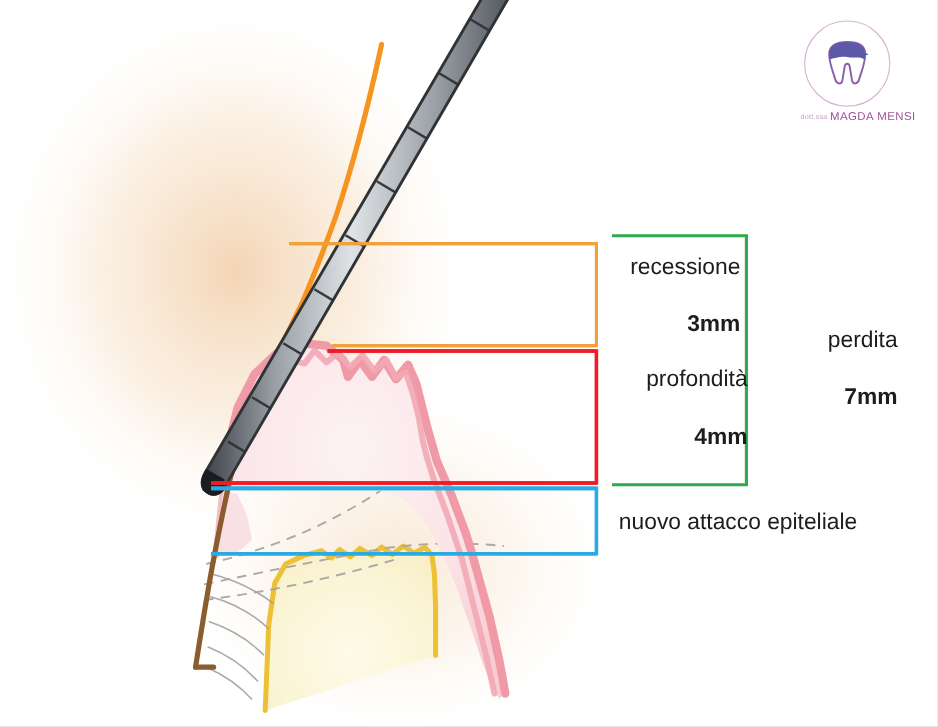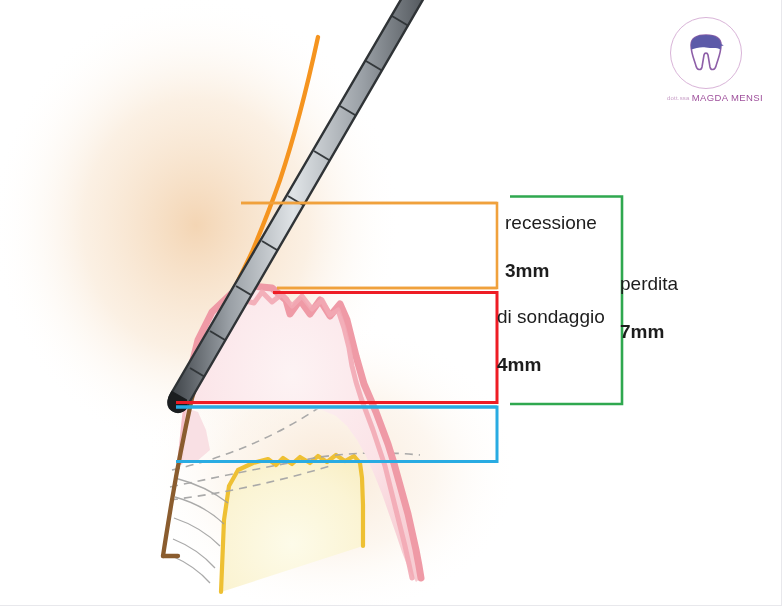--- a/index.html
+++ b/index.html
@@ -23,21 +23,21 @@
     left:0; top:0;
     width:782px;
     height:606px;
     display:block;
   }
   
   .lbl{
     position:absolute;
     color:#1d1d1d;
     line-height:1.12;
-    text-align:left;
+    text-align:right;
     white-space:nowrap;
     user-select:none;
   }
   .lbl .w{ font-weight:400; font-size:19px; display:block; }
   .lbl .v{ font-weight:700; font-size:19px; display:block;margin-top:27px; }
 
   #label-recessione{ left:505px; top:212px; width:112px; }
   #label-profondita{ left:497px; top:306px; width:126px; }
   #label-perdita{ left:620px; top:273px; width:128px; }
   #label-nuovo{ left:502px; top:425px; width:226px; text-align:center;}
@@ -213,30 +213,31 @@
 
     <path d="M 510,196.5 L 622,196.5 L 622,404 L 510,404" fill="none" stroke="#2fa84f" stroke-width="2.6"></path>
   </svg>
 
   <div class="lbl" id="label-recessione">
     <span class="w">recessione</span>
     <span class="v">3mm</span>
   </div>
 
   <div class="lbl" id="label-profondita">
-    <span class="w">di sondaggio</span>
+    <span class="w">profondità</span>
     <span class="v">4mm</span>
   </div>
 
   <div class="lbl" id="label-perdita">
     <span class="w">perdita</span>
     <span class="v">7mm</span>
   </div>
 
   <div class="lbl" id="label-nuovo">
+    <span class="w">nuovo attacco epiteliale</span>
   </div>
 
   <div id="logo">
     <div id="logo-circle">
       <svg id="logo-tooth" width="42" height="40" viewBox="0 0 42 40">
         <path d="M6,12 C6,5 12,2 21,2 C30,2 36,5 36,12
                  C36,20 33,26 31,33 C30,37 26,38 25,34
                  L23,22 C22.4,19.5 19.6,19.5 19,22
                  L17,34 C16,38 12,37 11,33 C9,26 6,20 6,12 Z" fill="#ffffff" stroke="#8e5fa8" stroke-width="1.6" stroke-linejoin="round"></path>
         <path d="M6,12 C6,5 12,2 21,2 C30,2 36,5 36,12

